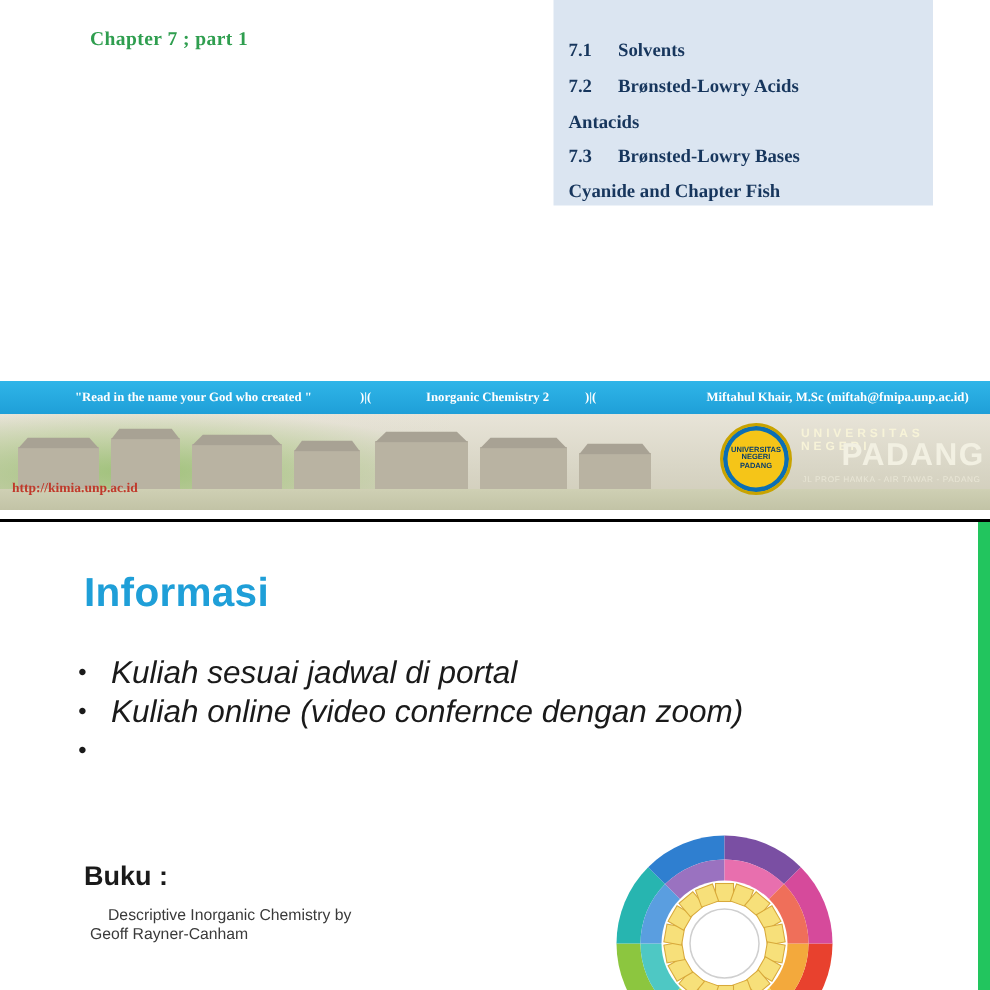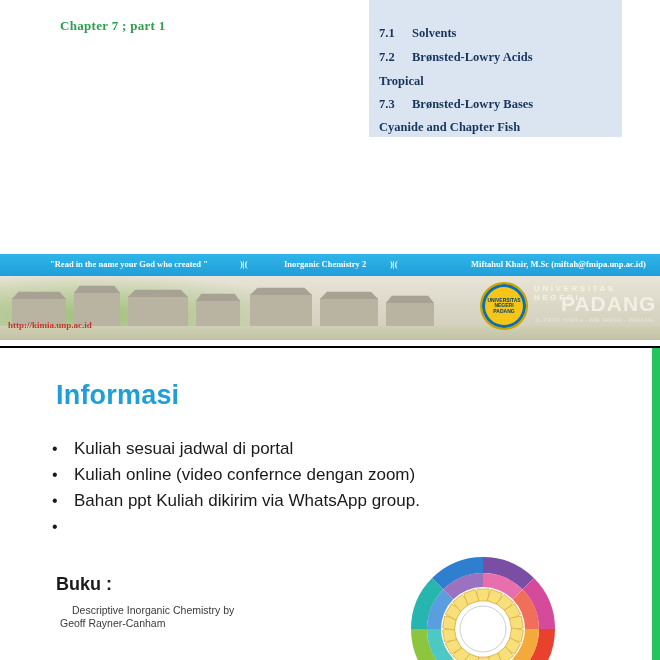--- a/index.html
+++ b/index.html
@@ -242,24 +242,25 @@
     top: 88px;
     width: 560px;
     margin: 0;
     padding: 0;
     list-style: none;
   }
   .bullets li {
     position: relative;
     padding-left: 30px;
     font-family: "Liberation Sans", sans-serif;
-    font-size: 17px;
+    font-size: 21px;
     color: #1a1a1a;
     line-height: 26px;
     min-height: 26px;
+    font-style: italic;
   }
   .bullets li:before {
     content: "\2022";
     position: absolute;
     left: 8px;
     top: 0;
     font-size: 16px;
     color: #1a1a1a;
   }
   .buku-label {
@@ -309,21 +310,21 @@
     <div class="chapter-label">Chapter 7 ; part 1</div>
 
     <div class="toc-box"></div>
 
     <div class="toc-num" id="toc-0-num">7.1</div>
     <div class="toc-row" id="toc-0-txt">Solvents</div>
 
     <div class="toc-num" id="toc-1-num">7.2</div>
     <div class="toc-row" id="toc-1-txt">Brønsted-Lowry Acids</div>
 
-    <div class="toc-row" id="toc-2-txt">Tropical</div>
+    <div class="toc-row" id="toc-2-txt">Antacids</div>
 
     <div class="toc-num" id="toc-3-num">7.3</div>
     <div class="toc-row" id="toc-3-txt">Brønsted-Lowry Bases</div>
 
     <div class="toc-row" id="toc-4-txt">Cyanide and Chapter Fish</div>
 
     <div class="footer-bar"></div>
     <div class="footer-text" id="footer-quote">"Read in the name your God who created "</div>
     <div class="footer-text" id="footer-paren1">)|(</div>
     <div class="footer-text" id="footer-course">Inorganic Chemistry 2</div>
@@ -354,21 +355,20 @@
     <div class="slide-divider"></div>
   </div>
 
   <div class="slide2">
 
     <div class="info-title">Informasi</div>
 
     <ul class="bullets">
       <li>Kuliah sesuai jadwal di portal</li>
       <li>Kuliah online (video confernce dengan zoom)</li>
-      <li>Bahan ppt Kuliah dikirim via WhatsApp group.</li>
       <li></li>
     </ul>
 
     <div class="buku-label">Buku :</div>
     <div class="book-line1">Descriptive Inorganic Chemistry by</div>
     <div class="book-line2">Geoff Rayner-Canham</div>
 
     <div class="wheel">
       <svg width="150" height="150" viewBox="0 0 150 150" aria-hidden="true">
         <g transform="translate(75,75)">

